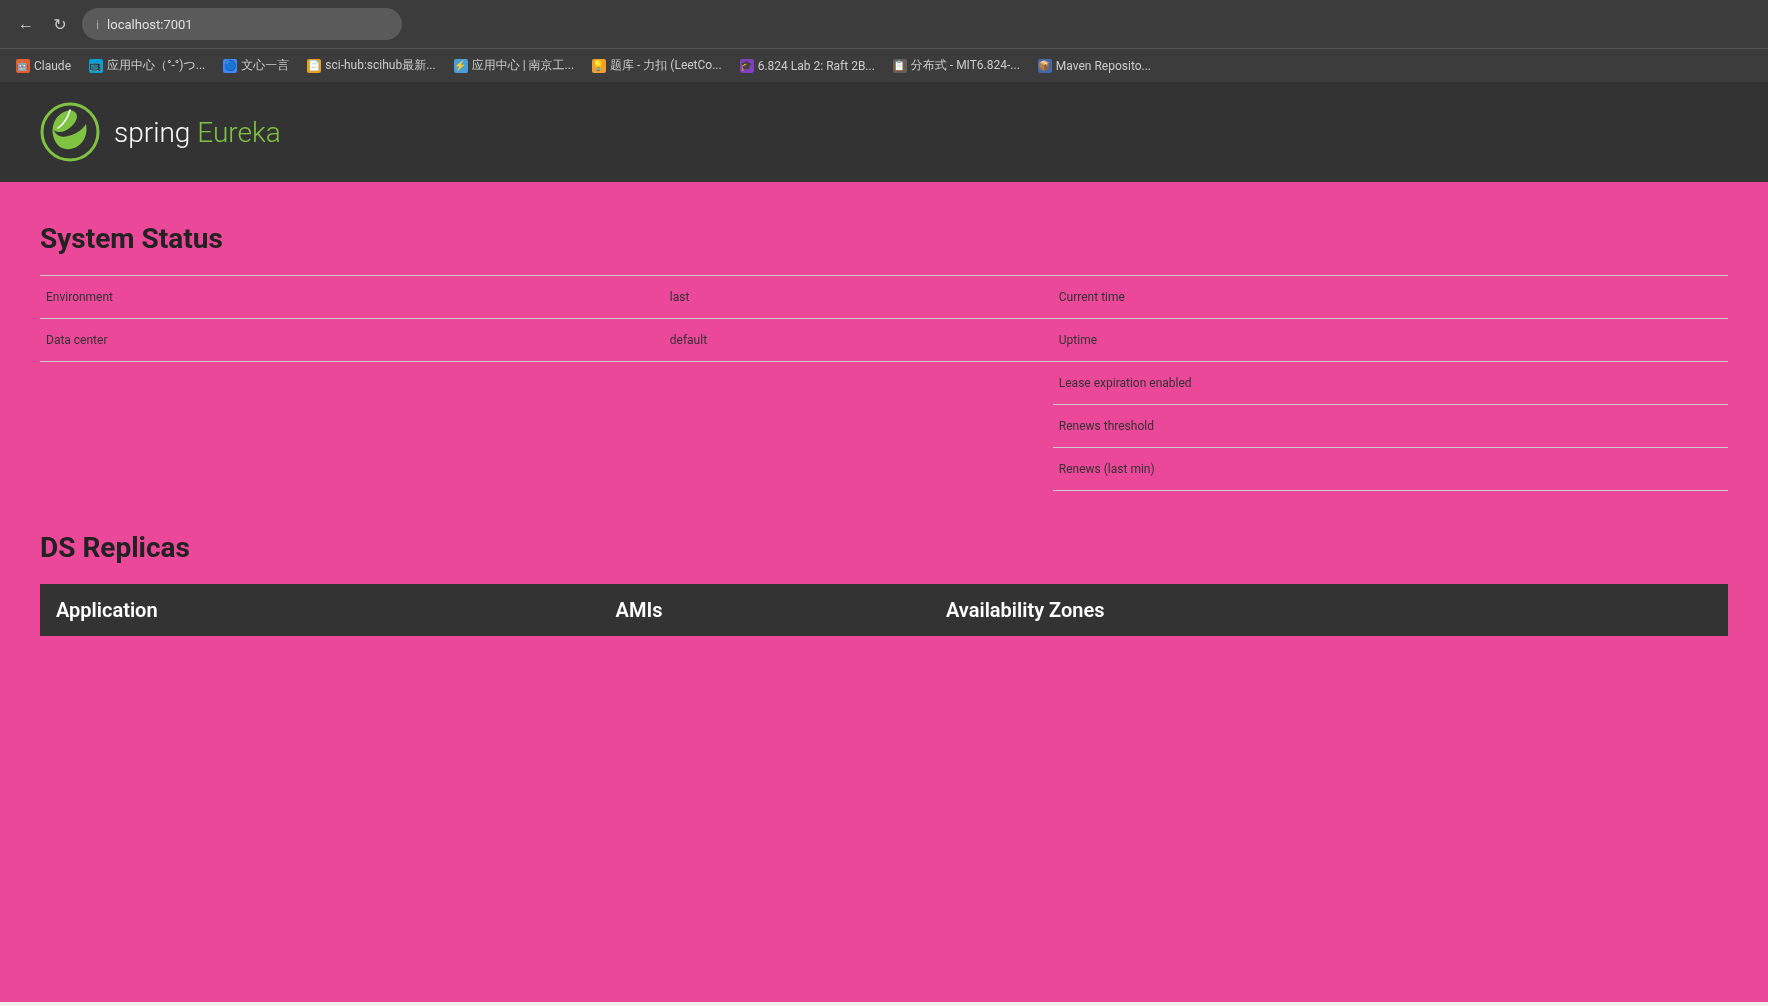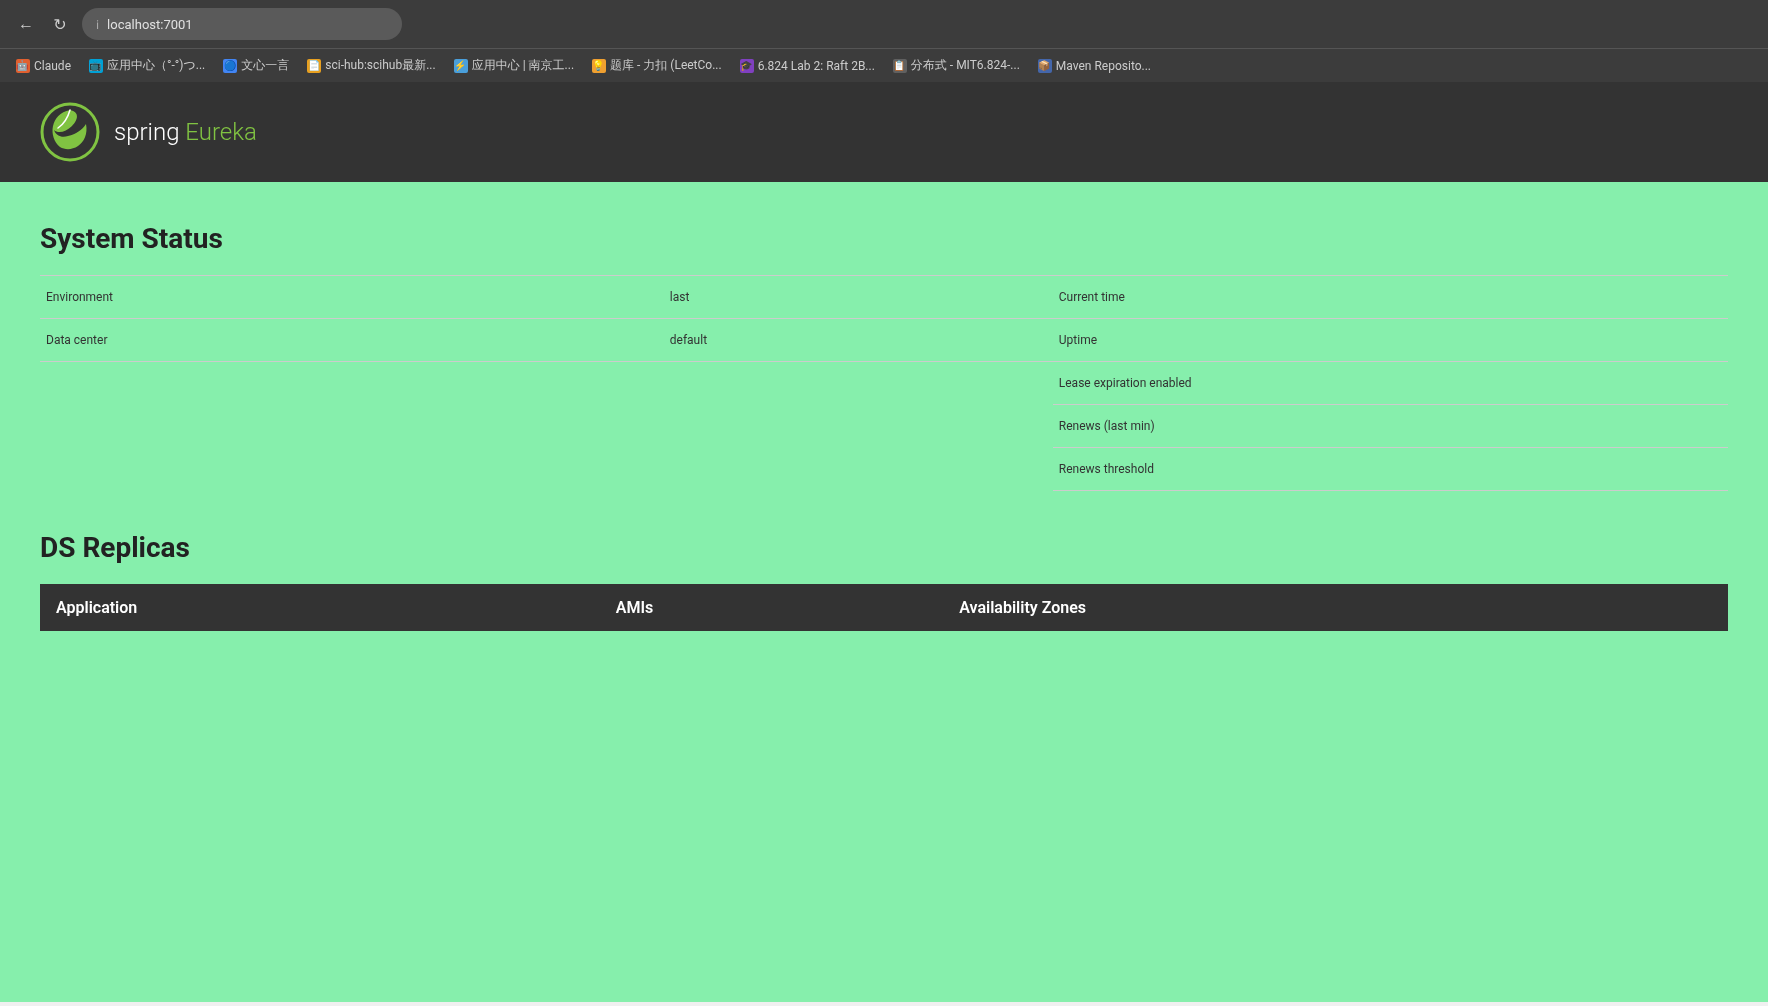--- a/index.html
+++ b/index.html
@@ -118,36 +118,36 @@
       align-items: center;
       gap: 14px;
     }
 
     .logo-icon {
       width: 60px;
       height: 60px;
     }
 
     .logo-text {
-      font-size: 24px;
+      font-size: 28px;
       font-weight: 300;
       color: #fff;
     }
 
     .logo-text-spring {
       color: #ffffff;
     }
 
     .logo-text-eureka {
       color: #80c342;
     }
 
     
     .main-content {
-      background: #86efac;
+      background: #ec4899;
       padding: 40px 40px;
       min-height: 820px;
     }
 
     .section-title {
       font-size: 28px;
       font-weight: 700;
       color: #222;
       margin-bottom: 20px;
     }
@@ -209,21 +209,21 @@
       border-collapse: collapse;
     }
 
     .instances-table thead tr {
       background: #333;
       color: #fff;
     }
 
     .instances-table thead th {
       padding: 14px 16px;
-      font-size: 16px;
+      font-size: 20px;
       font-weight: 600;
       text-align: left;
     }
   </style>
 </head>
 <body>
 
 <div class="browser-chrome">
   <div class="browser-toolbar">
     <div class="browser-nav-buttons">
@@ -322,25 +322,25 @@
             </tr>
             <tr>
               <td>Uptime</td>
               <td></td>
             </tr>
             <tr>
               <td>Lease expiration enabled</td>
               <td></td>
             </tr>
             <tr>
+              <td>Renews threshold</td>
+              <td></td>
+            </tr>
+            <tr>
               <td>Renews (last min)</td>
-              <td></td>
-            </tr>
-            <tr>
-              <td>Renews threshold</td>
               <td></td>
             </tr>
           </tbody>
         </table>
       </div>
     </div>
   </div>
 
   <div class="ds-replicas-section">
     <h2 class="section-title">DS Replicas</h2>

